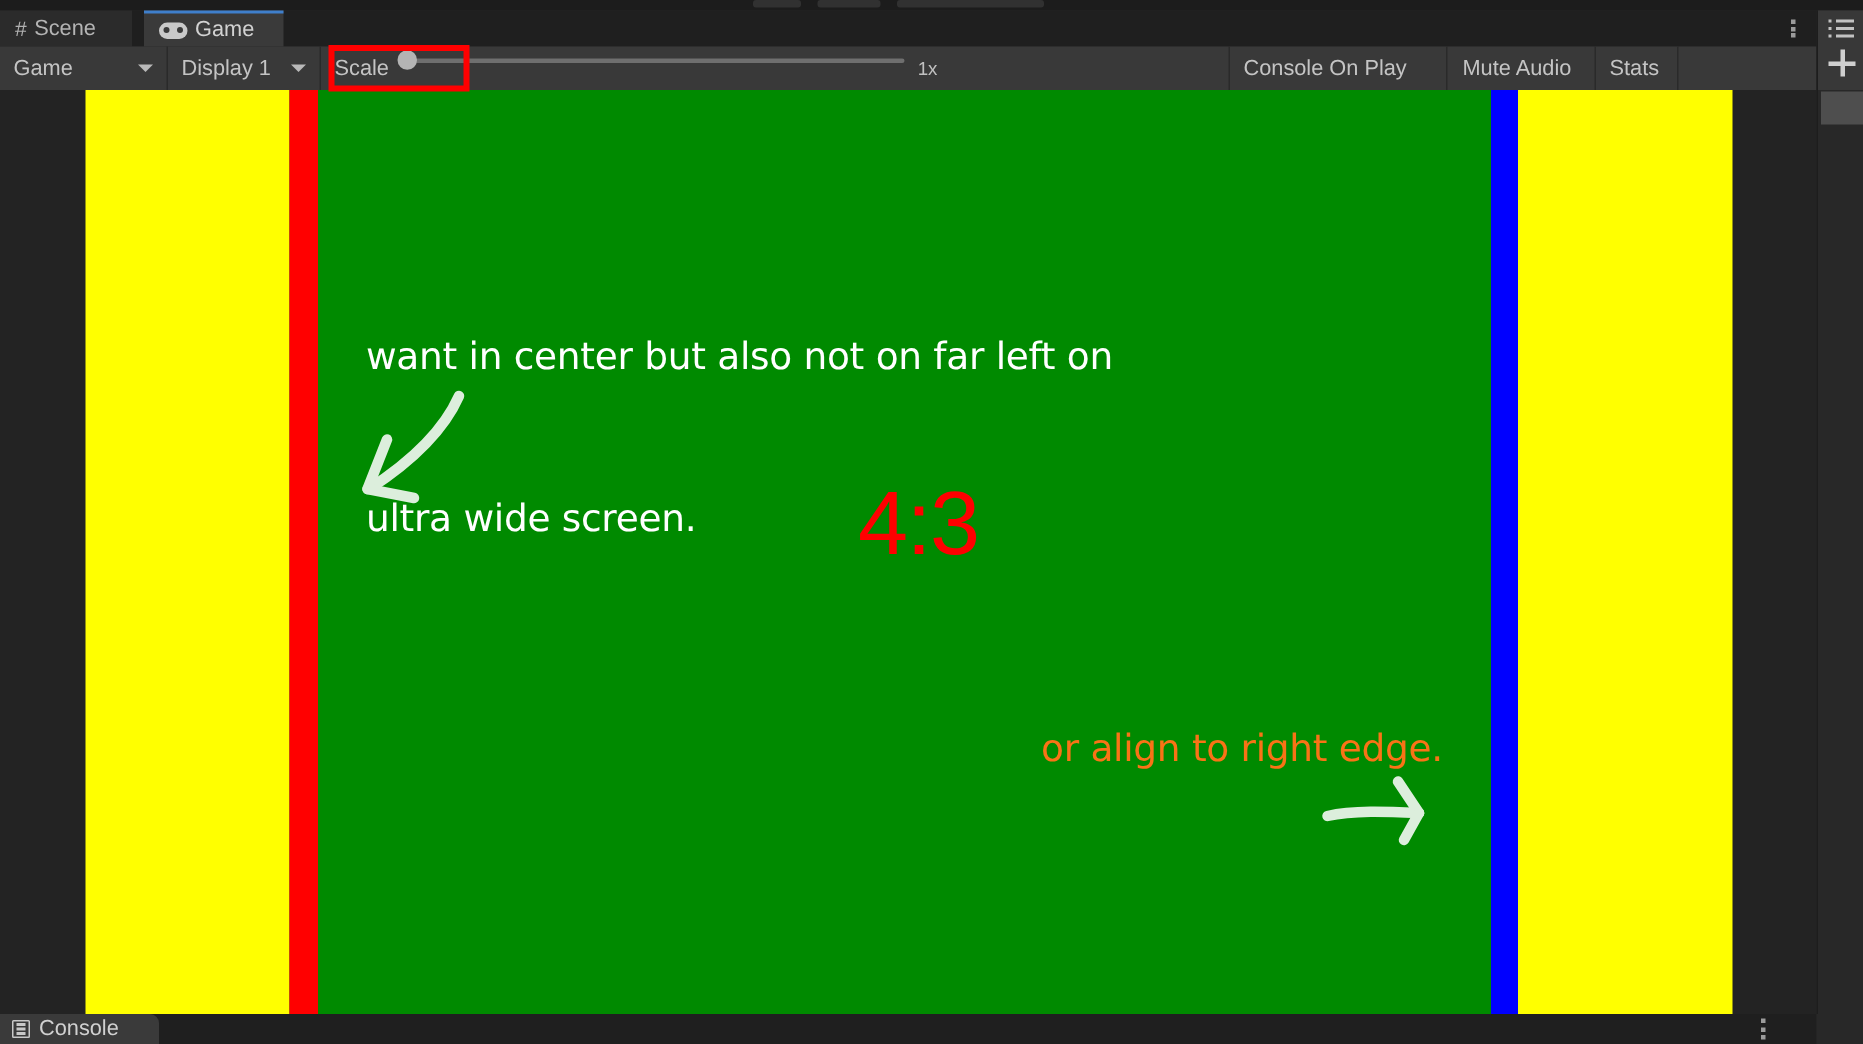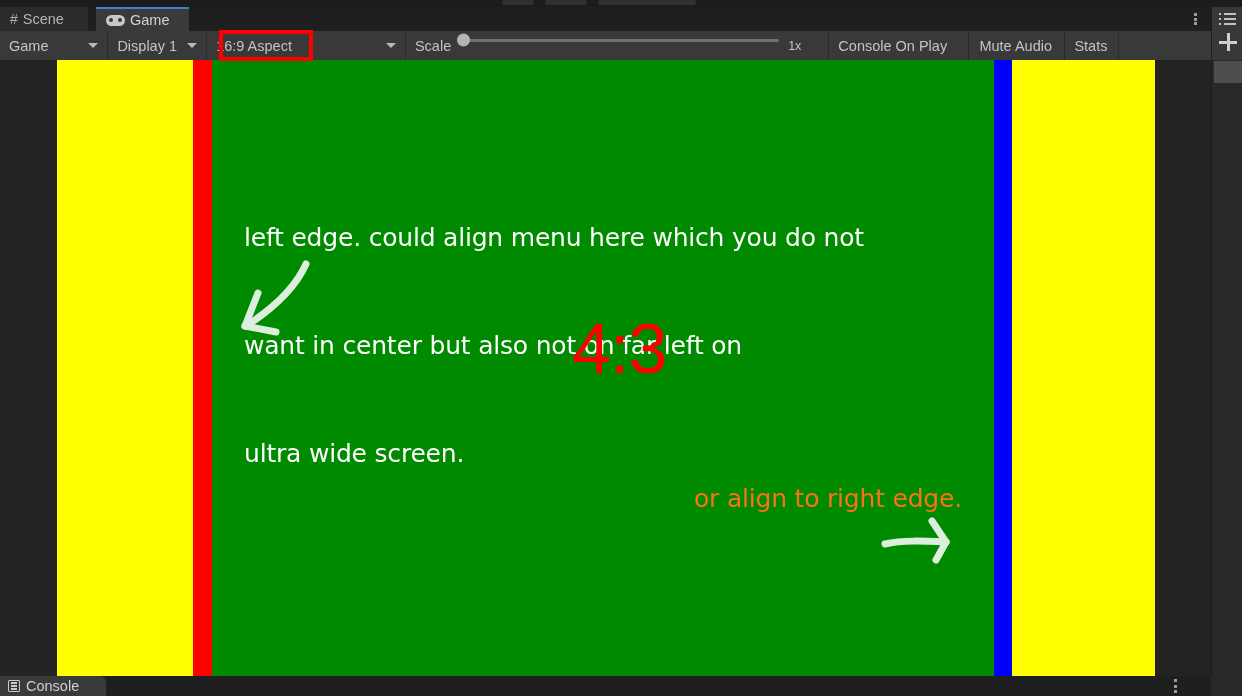--- a/index.html
+++ b/index.html
@@ -118,21 +118,21 @@
 
   .overlay-text {
     position: absolute; color: #ffffff;
     font-family: "DejaVu Sans", sans-serif;
     font-size: 25px; line-height: 36px; font-weight: 400;
     letter-spacing: -0.2px; white-space: pre;
   }
   .ratio-label {
     position: absolute; color: #ff0000;
     font-family: "Liberation Sans", sans-serif;
-    font-size: 70px; line-height: 66px; font-weight: 400;
+    font-size: 60px; line-height: 66px; font-weight: 400;
     letter-spacing: -1px;
   }
   .arrow-svg { position: absolute; }
 
   
   .rail {
     position: absolute; right: 0; top: 7px; width: 31px; height: 689px;
     background: #282828; border-left: 1px solid #1d1d1d;
   }
   .rail-top { position: absolute; left: 0; top: 0; width: 31px; height: 53px; background: #383838; }
@@ -229,24 +229,20 @@
     <div class="tb-btn tb-dd tb-game">
       <span>Game</span>
       <span class="caret"></span>
     </div>
 
     <div class="tb-btn tb-dd tb-display">
       <span>Display 1</span>
       <span class="caret"></span>
     </div>
 
-    <div class="tb-btn tb-dd tb-aspect">
-      <span>16:9 Aspect</span>
-      <span class="caret"></span>
-    </div>
 
     <div class="tb-btn tb-scale">
       <span>Scale</span>
       <span class="slider-wrap">
         <span class="slider-track">
           <span class="slider-knob"></span>
         </span>
         <span class="scale-val">1x</span>
       </span>
     </div>
@@ -273,21 +269,20 @@
 
   <div class="viewport">
 
     <div class="band" id="band0" style="left: 57px; width: 136px; background: rgb(255, 255, 0);"></div>
     <div class="band" id="band1" style="left: 193px; width: 19px; background: rgb(255, 0, 0);"></div>
     <div class="band" id="band2" style="left: 212px; width: 782px; background: rgb(0, 138, 0);"></div>
     <div class="band" id="band3" style="left: 994px; width: 18px; background: rgb(0, 0, 255);"></div>
     <div class="band" id="band4" style="left: 1012px; width: 143px; background: rgb(255, 255, 0);"></div>
 
     <div class="overlay-text" style="left: 244px; top: 88px; color: rgb(255, 255, 255);">
-      <div>left edge. could align menu here which you do not</div>
       <div>want in center but also not on far left on</div>
       <div>ultra wide screen.</div>
     </div>
 
     <svg class="arrow-svg" style="left:228px; top:196px;" width="90" height="82" viewBox="0 0 90 82">
       <path d="M78 8 C70 26, 52 48, 18 70" stroke="#dceedc" stroke-width="7" fill="none" stroke-linecap="round"></path>
       <path d="M17 70 L30 37" stroke="#dceedc" stroke-width="7" fill="none" stroke-linecap="round"></path>
       <path d="M17 70 L48 76" stroke="#dceedc" stroke-width="7" fill="none" stroke-linecap="round"></path>
     </svg>
 

